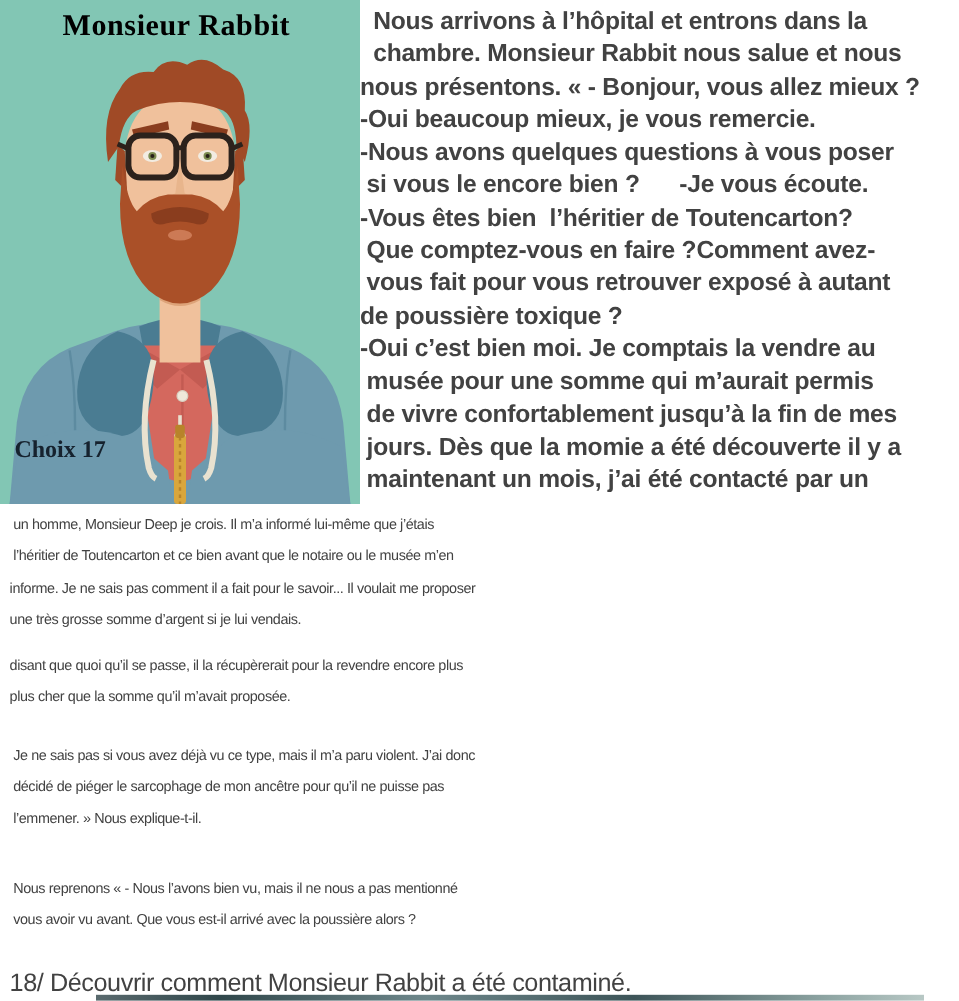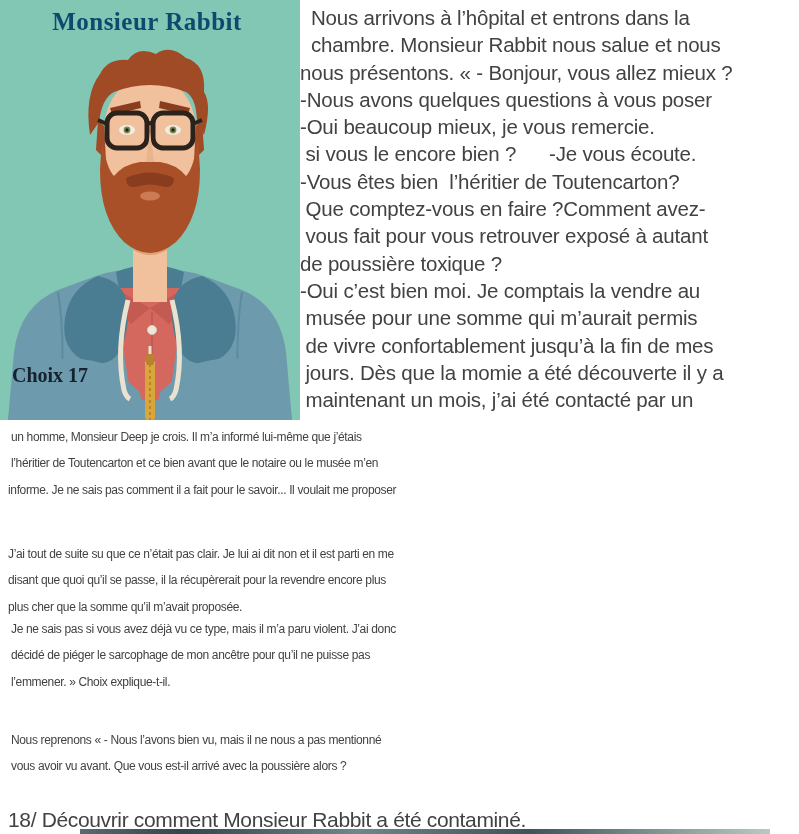--- a/index.html
+++ b/index.html
@@ -2,29 +2,29 @@
 <html lang="fr" style="--background: #82c6b4; --text: #424242; --skin: #f0c19c; --skin-shadow: #dda379; --hair: #a04a26; --hair-dark: #8a3d1e; --beard: #aa5028; --glasses: #2c221c; --hoodie: #6e9aae; --hood-inner: #4a7c92; --hood-seam: #5d8ba0; --shirt: #d4685e; --shirt-dark: #c35b52; --string: #e9e2d0; --zipper: #d9a63c; --zipper-dark: #b8832a;"><head>
 <meta charset="utf-8">
 <style>
   html,body{margin:0;padding:0;}
   body{background:#ffffff;font-family:"Liberation Sans",sans-serif;}
   .page{position:relative;width:799px;height:834px;background:#ffffff;overflow:hidden;}
 
   
   .portrait{position:absolute;left:0;top:0;width:300px;height:420px;background:var(--background,#82c6b4);}
   .portrait-title{position:absolute;left:0;top:8px;width:100%;text-align:center;padding-right:18px;box-sizing:border-box;
-    font-family:"Liberation Serif",serif;font-weight:700;font-size:25px;color:#0c4a6e;letter-spacing:.5px;padding-left:12px;}
+    font-family:"Liberation Serif",serif;font-weight:700;font-size:25px;color:#000000;letter-spacing:.5px;padding-left:12px;}
   .portrait svg{position:absolute;left:0;top:0;}
   .choix{position:absolute;left:12px;top:364px;font-family:"Liberation Serif",serif;font-weight:600;
     font-size:20px;color:#16222e;}
 
   
   .right-col{position:absolute;left:300px;top:4px;width:497px;}
   .right-col .line{white-space:pre-wrap;font-size:20.5px;line-height:27.3px;color:var(--text,#424242);
-    font-weight:400;letter-spacing:-.2px;}
+    font-weight:700;letter-spacing:-.2px;}
   .right-col .line.center{text-align:left;}
 
   
   .para{position:absolute;left:8px;width:788px;}
   .para .line{white-space:pre-wrap;font-size:12px;line-height:26.3px;color:var(--text,#424242);
     font-weight:300;letter-spacing:-.35px;}
   .p1{top:424px;} .p2{top:541px;} .p3{top:616px;} .p4{top:727px;}
 
   .choice-line{position:absolute;left:8px;top:808px;white-space:pre-wrap;font-size:21px;color:var(--text,#424242);
     font-weight:300;letter-spacing:-.35px;cursor:pointer;}
@@ -100,48 +100,48 @@
       <rect x="146" y="354" width="8" height="11" rx="2" style="fill:var(--zipper-dark)"></rect>
     </svg>
     <div class="portrait-title">Monsieur Rabbit</div>
     <div class="choix">Choix 17</div>
   </div>
 
   <div class="right-col">
     <div class="line">  Nous arrivons à l’hôpital et entrons dans la</div>
     <div class="line">  chambre. Monsieur Rabbit nous salue et nous</div>
     <div class="line">nous présentons. « - Bonjour, vous allez mieux ?</div>
+    <div class="line">-Oui beaucoup mieux, je vous remercie.</div>
     <div class="line">-Nous avons quelques questions à vous poser</div>
-    <div class="line">-Oui beaucoup mieux, je vous remercie.</div>
     <div class="line"> si vous le encore bien ?      -Je vous écoute.</div>
     <div class="line">-Vous êtes bien  l’héritier de Toutencarton?</div>
     <div class="line"> Que comptez-vous en faire ?Comment avez-</div>
     <div class="line"> vous fait pour vous retrouver exposé à autant</div>
     <div class="line center">de poussière toxique ?</div>
     <div class="line">-Oui c’est bien moi. Je comptais la vendre au</div>
     <div class="line"> musée pour une somme qui m’aurait permis</div>
     <div class="line"> de vivre confortablement jusqu’à la fin de mes</div>
     <div class="line"> jours. Dès que la momie a été découverte il y a</div>
     <div class="line"> maintenant un mois, j’ai été contacté par un</div>
   </div>
 
   <div class="para p1">
     <div class="line"> un homme, Monsieur Deep je crois. Il m’a informé lui-même que j’étais</div>
     <div class="line"> l’héritier de Toutencarton et ce bien avant que le notaire ou le musée m’en</div>
     <div class="line">informe. Je ne sais pas comment il a fait pour le savoir... Il voulait me proposer</div>
+    <div class="line">une très grosse somme d’argent si je lui vendais.</div>
   </div>
   <div class="para p2">
-    <div class="line">J’ai tout de suite su que ce n’était pas clair. Je lui ai dit non et il est parti en me</div>
     <div class="line">disant que quoi qu’il se passe, il la récupèrerait pour la revendre encore plus</div>
     <div class="line">plus cher que la somme qu’il m’avait proposée.</div>
   </div>
   <div class="para p3">
     <div class="line"> Je ne sais pas si vous avez déjà vu ce type, mais il m’a paru violent. J’ai donc</div>
     <div class="line"> décidé de piéger le sarcophage de mon ancêtre pour qu’il ne puisse pas</div>
-    <div class="line"> l’emmener. » Choix explique-t-il.</div>
+    <div class="line"> l’emmener. » Nous explique-t-il.</div>
   </div>
   <div class="para p4">
     <div class="line"> Nous reprenons « - Nous l’avons bien vu, mais il ne nous a pas mentionné</div>
     <div class="line"> vous avoir vu avant. Que vous est-il arrivé avec la poussière alors ?</div>
   </div>
 
   <div class="choice-line">18/ Découvrir comment Monsieur Rabbit a été contaminé.</div>
 
   <div class="bottom-bar"></div>
 </div>

